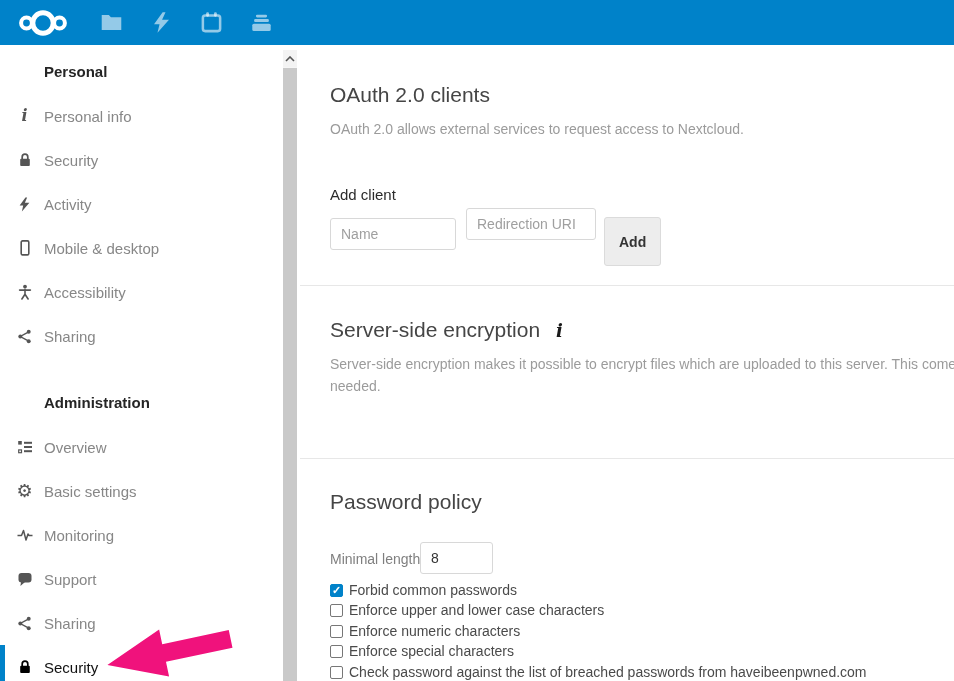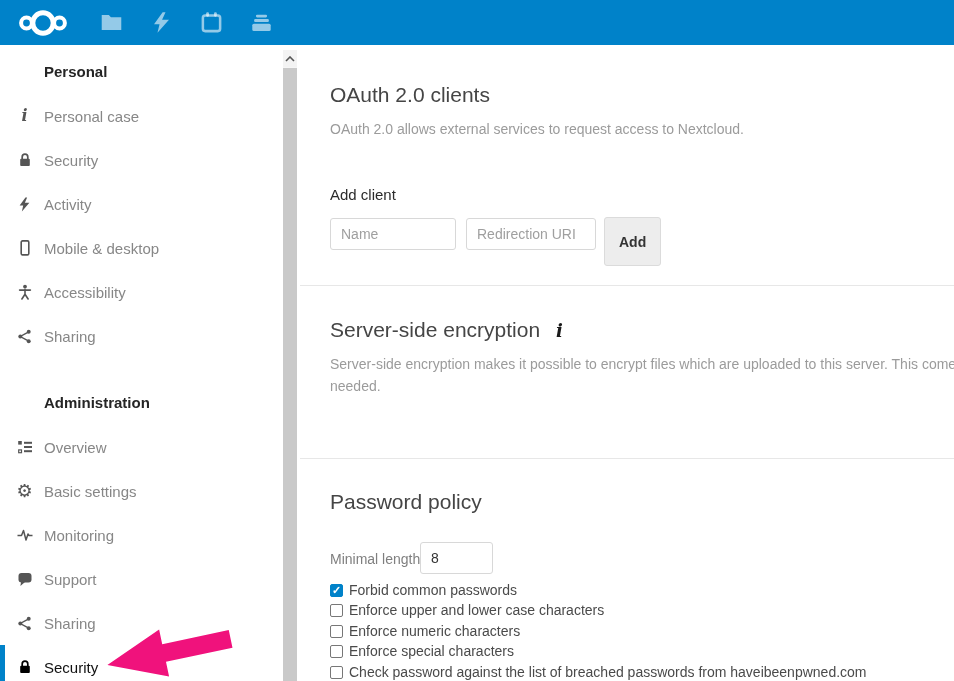--- a/index.html
+++ b/index.html
@@ -103,21 +103,21 @@
 
   <div class="sidebar">
 
     <div class="nav-group personal">
       <div class="nav-heading">Personal</div>
 
       <div class="nav-item">
         <span class="ic">
             <span class="info-glyph">i</span>
           </span>
-        <span class="lbl">Personal case</span>
+        <span class="lbl">Personal info</span>
       </div>
       <div class="nav-item">
         <span class="ic">
           <svg width="16" height="16" viewBox="0 0 16 16">
             <path d="M5.2 7 V4.9 a2.8 2.8 0 0 1 5.6 0 V7" fill="none" stroke="#555" stroke-width="1.7"></path>
             <rect x="3.2" y="6.8" width="9.6" height="7.2" rx="1" fill="#555"></rect>
           </svg>
         </span>
         <span class="lbl">Security</span>
       </div>
@@ -228,21 +228,21 @@
       <div class="scroll-thumb"></div>
     </div>
   </div>
 
   <div class="main">
 
     <h2 class="sec-title" style="top:38px">OAuth 2.0 clients</h2>
     <div class="sec-desc" style="top:76px">OAuth 2.0 allows external services to request access to Nextcloud.</div>
     <h3 class="sub-label" style="top:141px; font-weight:400;">Add client</h3>
     <input class="txt" style="position: absolute; left: 30px; top: 173px; width: 126px;" placeholder="Name">
-    <input class="txt" style="position: absolute; left: 166px; top: 173px; width: 130px;" placeholder="Redirection URI">
+    <input class="txt" style="position: absolute; left: 166px; top: 163px; width: 130px;" placeholder="Redirection URI">
     <button class="btn" style="position:absolute; left:304px; top:172px;">Add</button>
 
     <div class="divider" style="top:240px"></div>
 
     <h2 class="sec-title" style="top:273px"><span>Server-side encryption</span><span class="title-info">i</span></h2>
     <div class="sec-desc" style="top:311px; width:1200px; overflow:hidden;">Server-side encryption makes it possible to encrypt files which are uploaded to this server. This comes with limitations like a performance penalty, so enable this only if</div>
     <div class="sec-desc" style="top:333px">needed.</div>
 
     <div class="divider" style="top:413px"></div>
 

